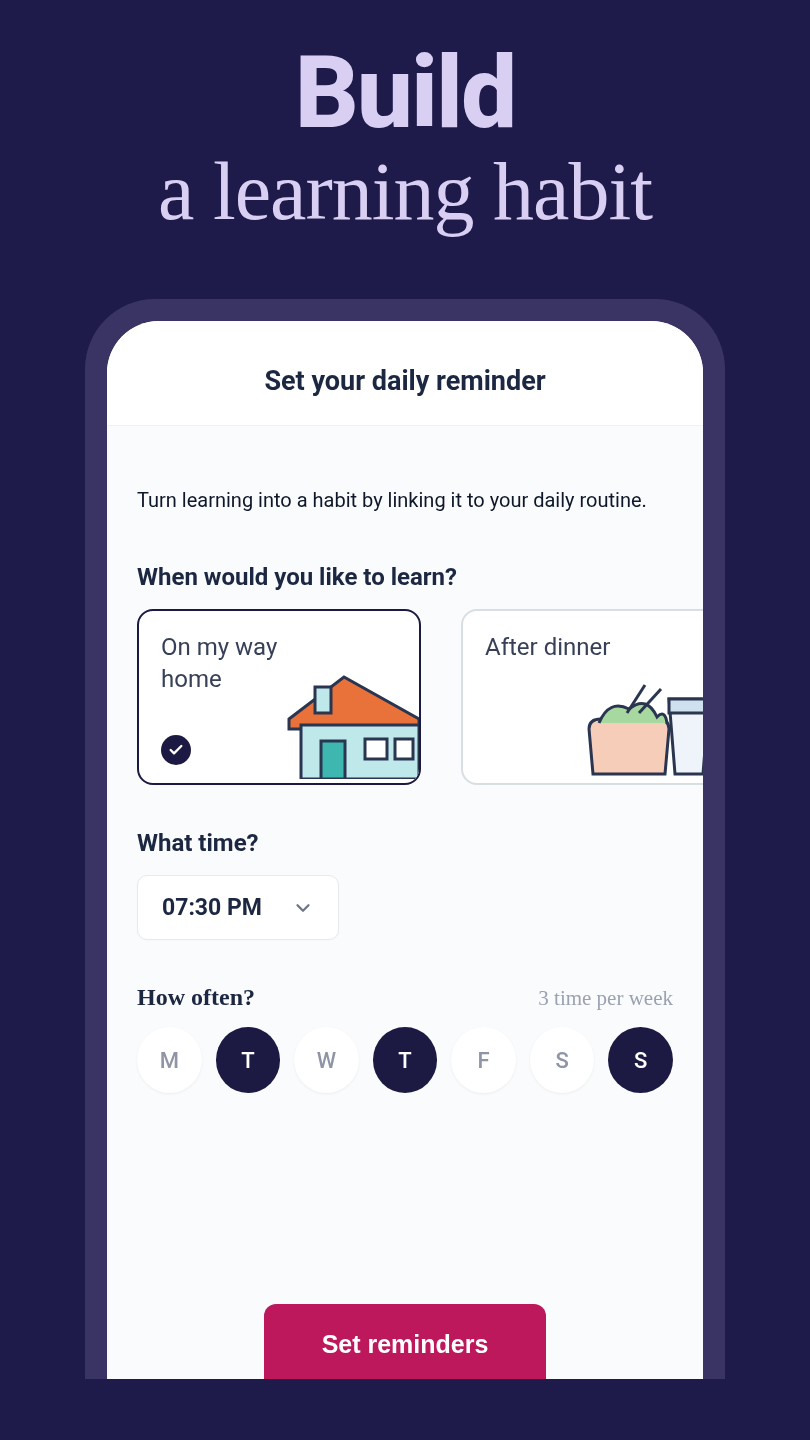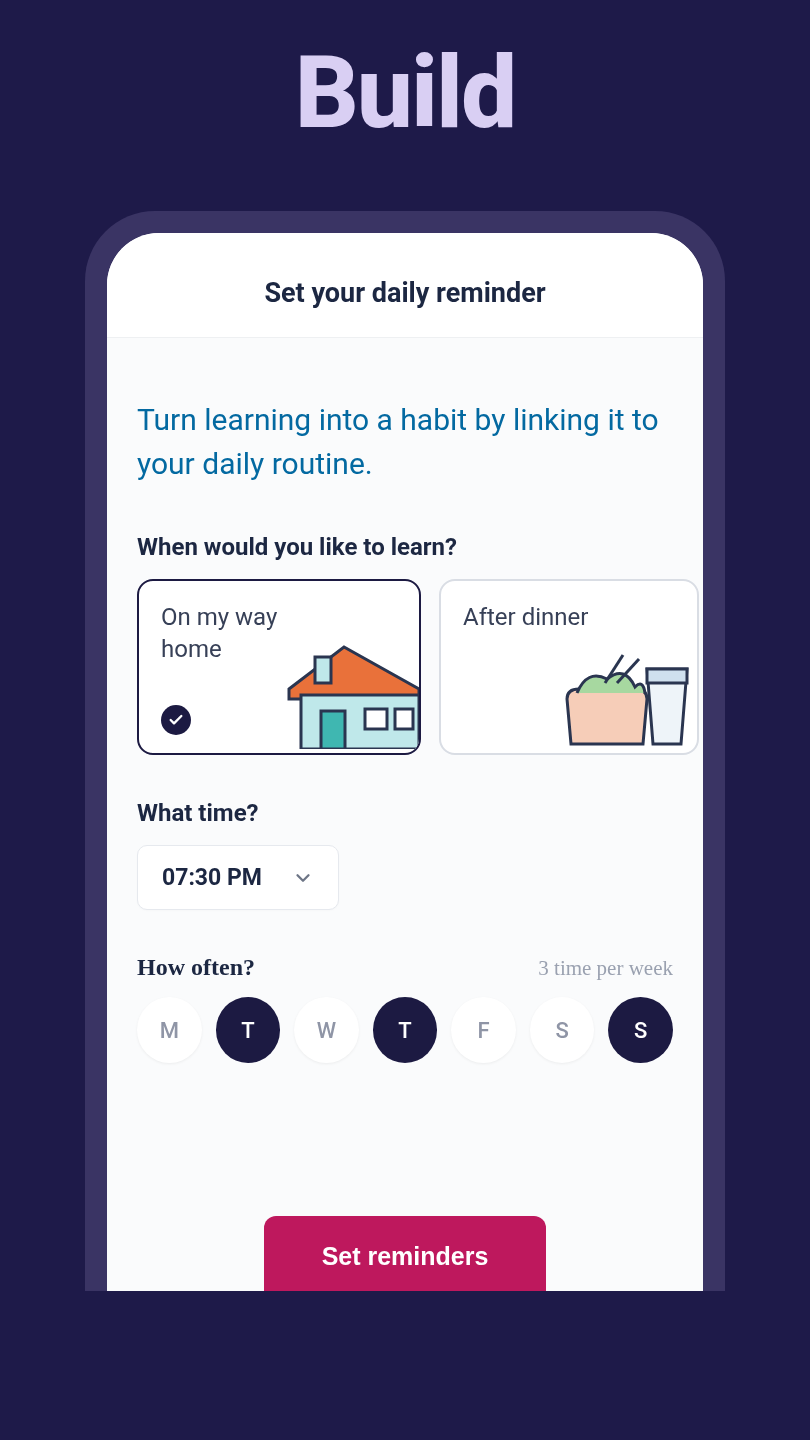--- a/index.html
+++ b/index.html
@@ -59,34 +59,34 @@
     color: #1c2742;
     border-bottom: 1px solid #eef0f2;
   }
   .screen-body {
     flex: 1;
     padding: 60px 30px 0 30px;
     overflow: hidden;
     position: relative;
   }
   .intro {
-    font-size: 30px;
+    font-size: 20px;
     line-height: 1.45;
-    color: #0369a1;
+    color: #0f172a;
     margin-bottom: 48px;
   }
   .section-label {
     font-size: 24px;
     font-weight: 700;
     color: #1c2742;
     margin-bottom: 18px;
   }
   .cards-row {
     display: flex;
-    gap: 18px;
+    gap: 40px;
     margin-bottom: 44px;
   }
   .option-card {
     flex: 0 0 284px;
     height: 176px;
     background: #ffffff;
     border: 2px solid #d9dde4;
     border-radius: 16px;
     padding: 20px 20px 14px 22px;
     position: relative;
@@ -186,20 +186,21 @@
     border-radius: 12px 12px 0 0;
     padding: 26px 58px 20px 58px;
     cursor: pointer;
   }
 </style>
 </head>
 <body>
 
 <div class="hero">
   <div class="bold">Build</div>
+  <div class="serif">a learning habit</div>
 </div>
 
 <div class="phone-wrap">
   <div class="phone-screen">
 
     <div class="screen-header">Set your daily reminder</div>
 
     <div class="screen-body">
 
       <p class="intro">Turn learning into a habit by linking it to your daily routine.</p>

